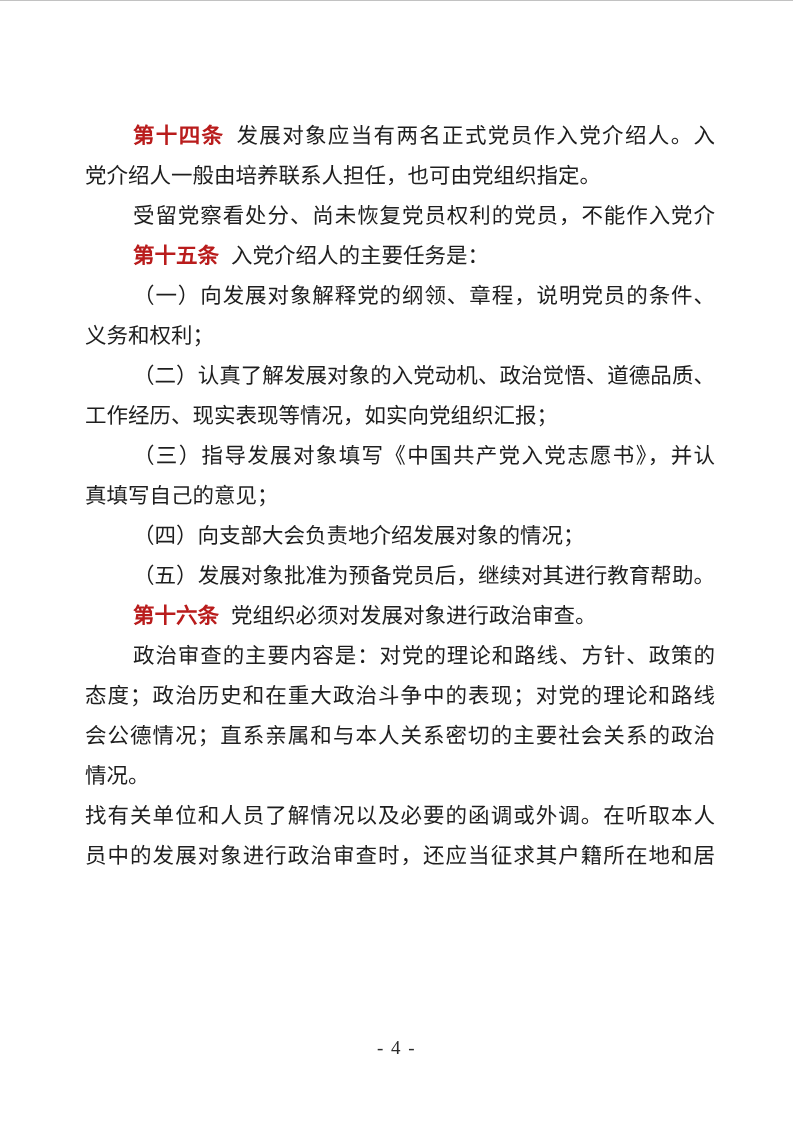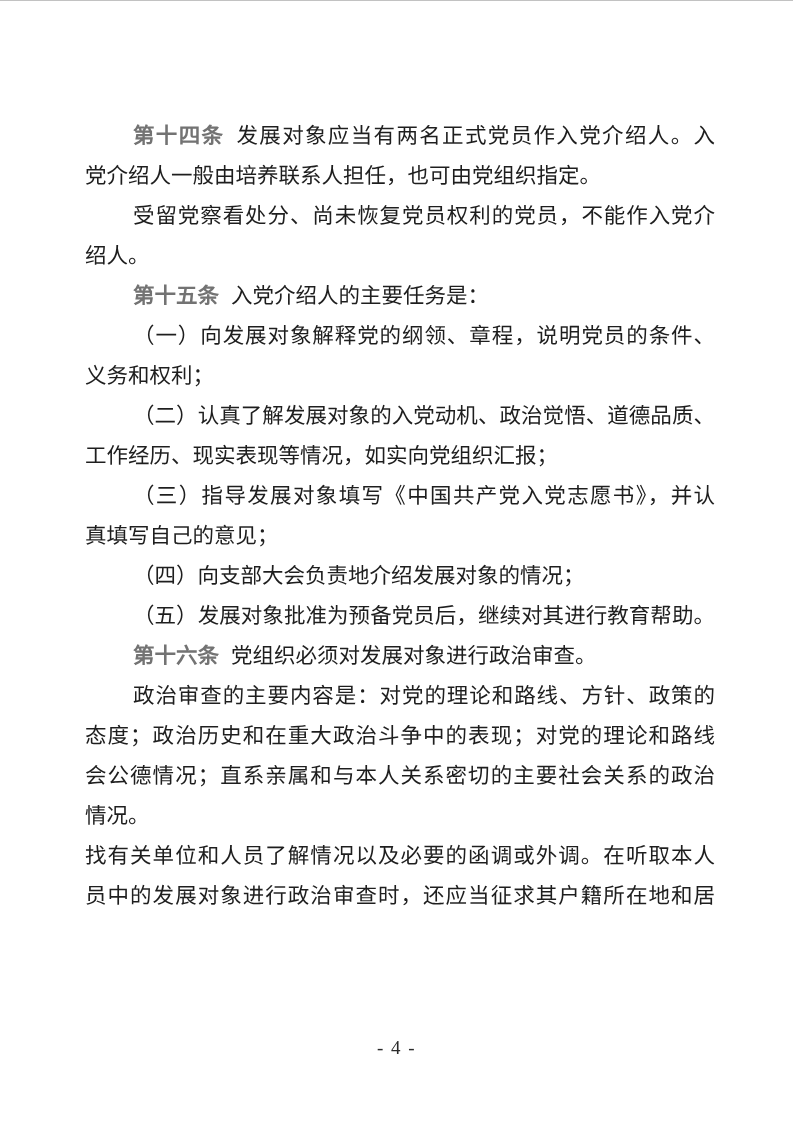--- a/index.html
+++ b/index.html
@@ -33,21 +33,21 @@
     white-space: nowrap;
   }
   .line.indent, .line.article-open { padding-left: 48px; }
   .line.fill {
     white-space: normal;
     text-align: justify;
     text-align-last: justify;
   }
   .article-heading {
     font-weight: bold;
-    color: #737373;
+    color: #b91c1c;
     margin-right: 12px;
   }
   .page-number {
     position: absolute;
     left: 0;
     top: 1033px;
     width: 793px;
     height: 30px;
     line-height: 30px;
     text-align: center;
@@ -60,21 +60,20 @@
 <body>
 
 <div class="page">
   <div class="scan-edge"></div>
 
   <div class="text-block">
 
   <div class="line article-open fill"><span class="article-heading">第十四条</span><span>发展对象应当有两名正式党员作入党介绍人。入</span></div>
       <div class="line wrap"><span>党介绍人一般由培养联系人担任，也可由党组织指定。</span></div>
       <div class="line indent fill"><span>受留党察看处分、尚未恢复党员权利的党员，不能作入党介</span></div>
-      <div class="line wrap"><span>绍人。</span></div>
       <div class="line article-open"><span class="article-heading">第十五条</span><span>入党介绍人的主要任务是：</span></div>
       <div class="line indent fill"><span>（一）向发展对象解释党的纲领、章程，说明党员的条件、</span></div>
       <div class="line wrap"><span>义务和权利；</span></div>
       <div class="line indent fill"><span>（二）认真了解发展对象的入党动机、政治觉悟、道德品质、</span></div>
       <div class="line wrap"><span>工作经历、现实表现等情况，如实向党组织汇报；</span></div>
       <div class="line indent fill"><span>（三）指导发展对象填写《中国共产党入党志愿书》，并认</span></div>
       <div class="line wrap"><span>真填写自己的意见；</span></div>
       <div class="line indent"><span>（四）向支部大会负责地介绍发展对象的情况；</span></div>
       <div class="line indent fill"><span>（五）发展对象批准为预备党员后，继续对其进行教育帮助。</span></div>
       <div class="line article-open"><span class="article-heading">第十六条</span><span>党组织必须对发展对象进行政治审查。</span></div>

